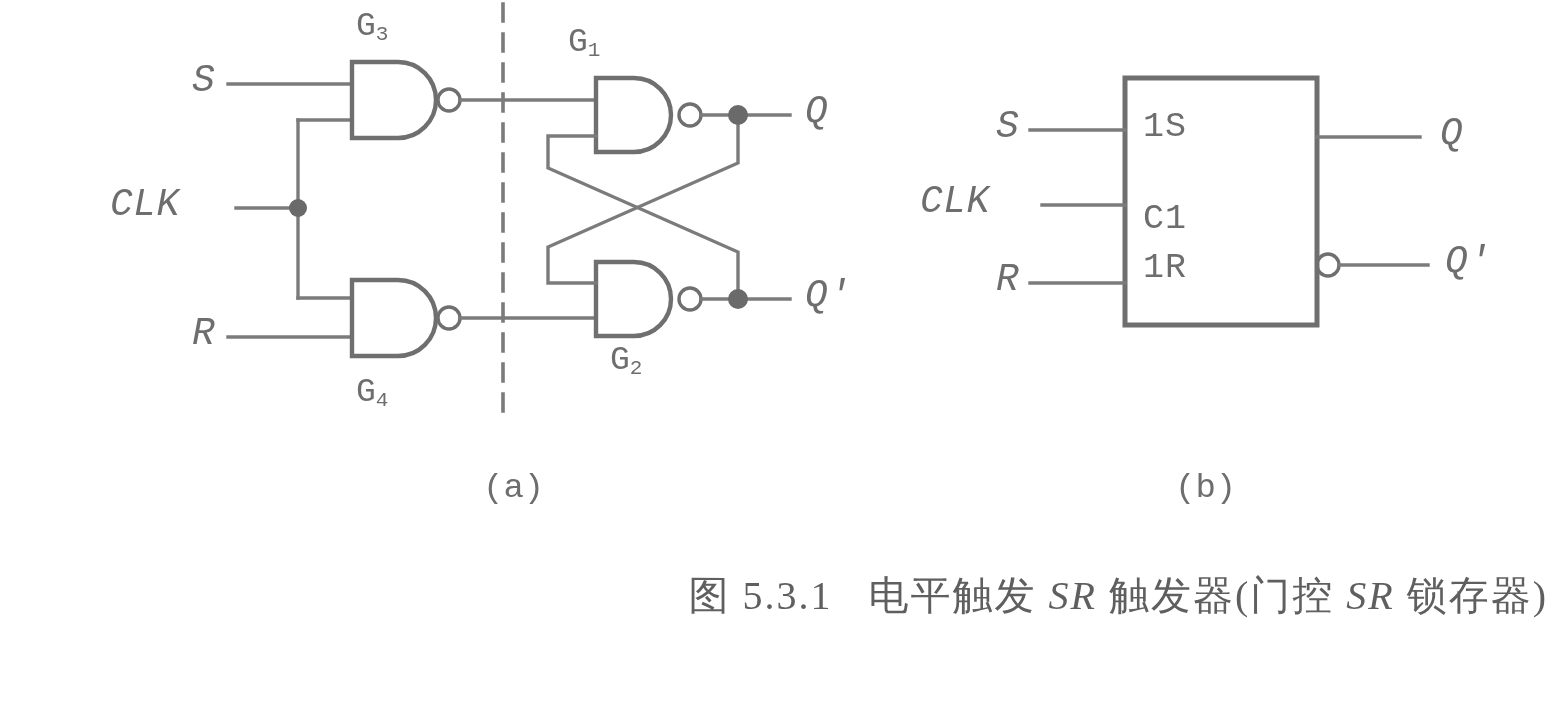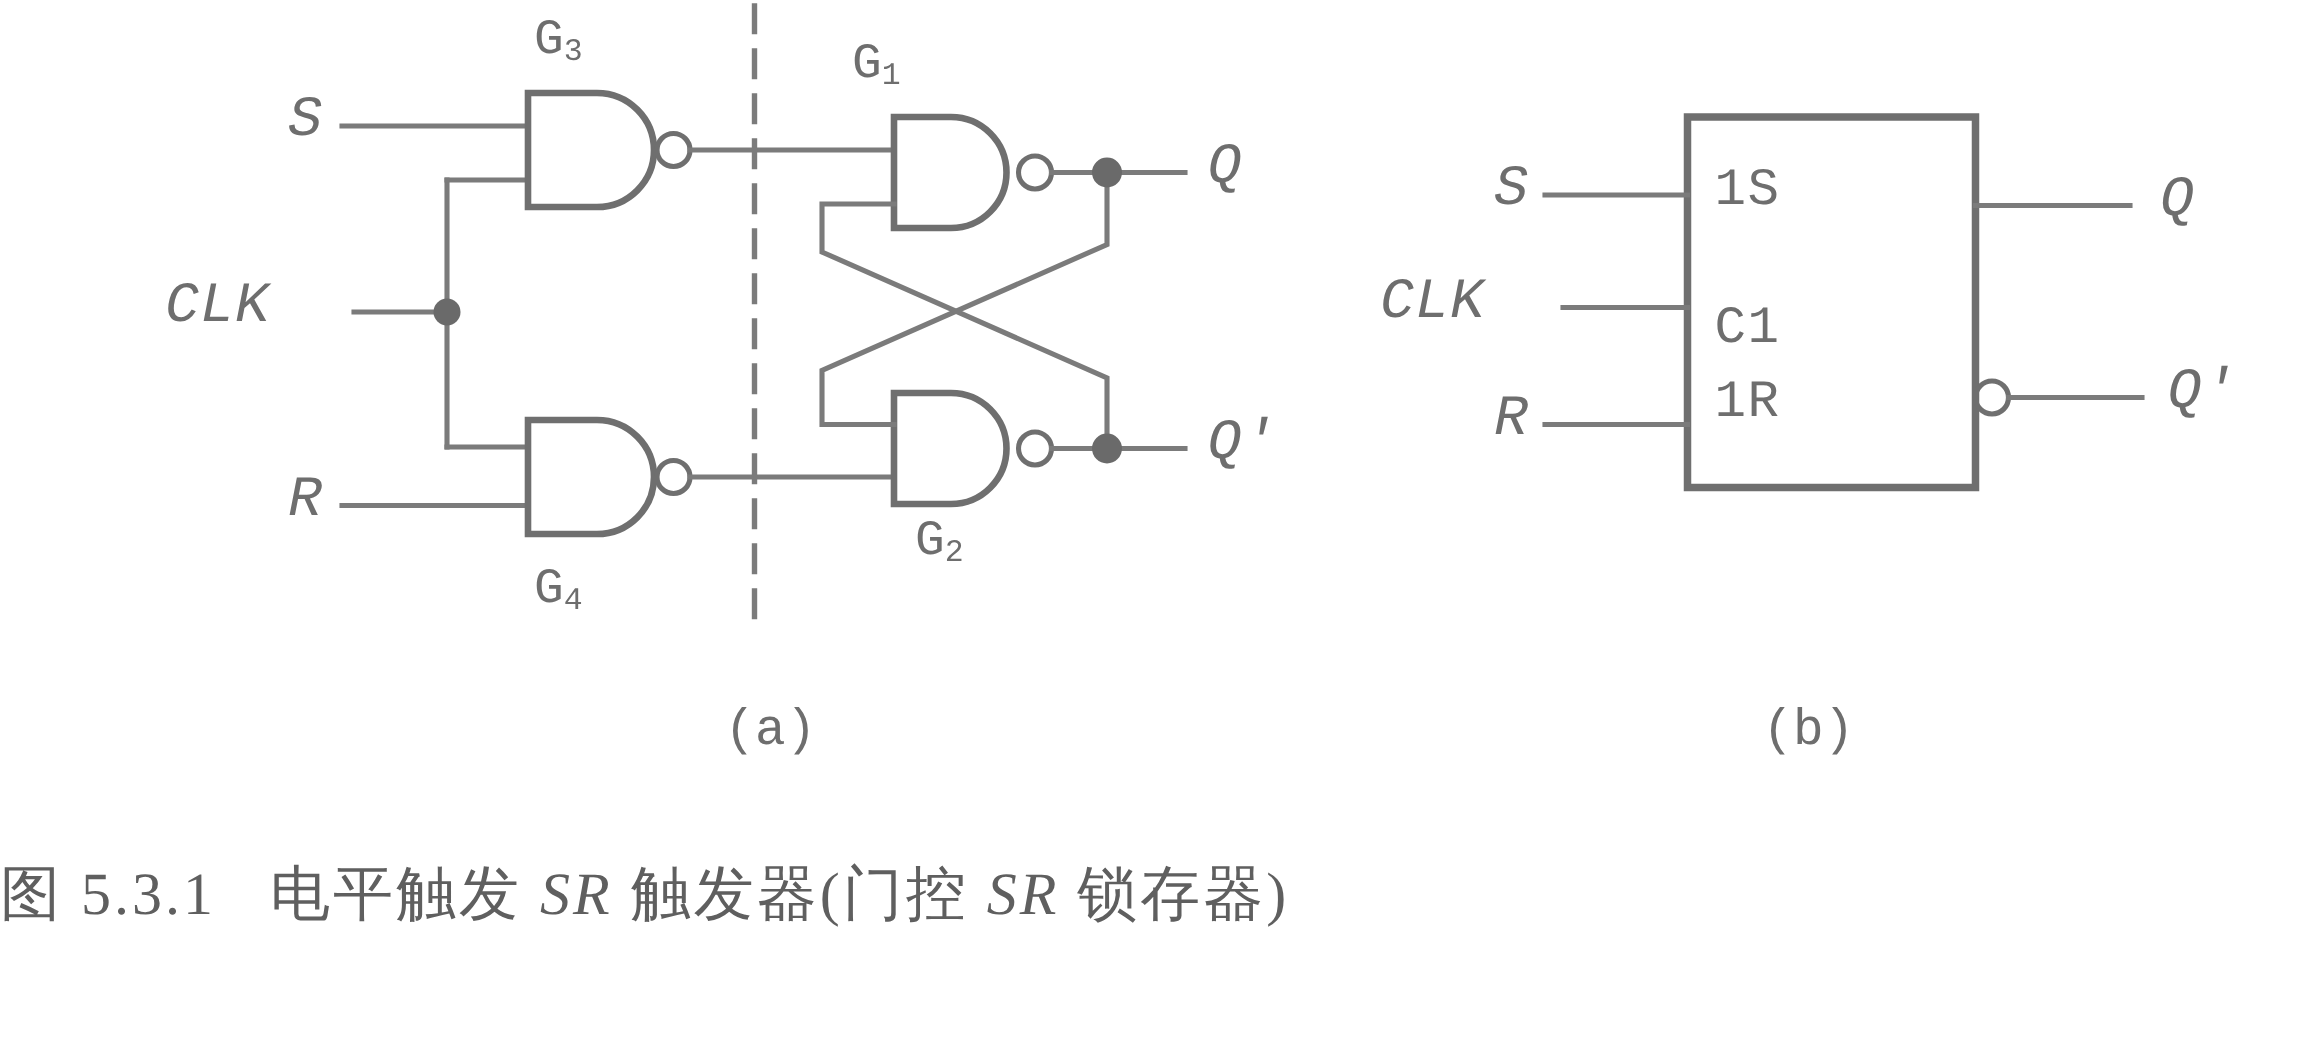--- a/index.html
+++ b/index.html
@@ -51,21 +51,21 @@
     font-style: normal;
     letter-spacing: 1px;
   }
   .subcap {
     font-size: 34px;
     font-style: normal;
   }
   .caption-line {
     position: absolute;
     width: 1548px;
-    text-align: left;
+    text-align: right;
     color: #5f5f5f;
     white-space: nowrap;
   }
   #caption-main {
     top: 568px;
     font-size: 40px;
     letter-spacing: 2px;
   }
   #caption-sub {
     top: 640px;

